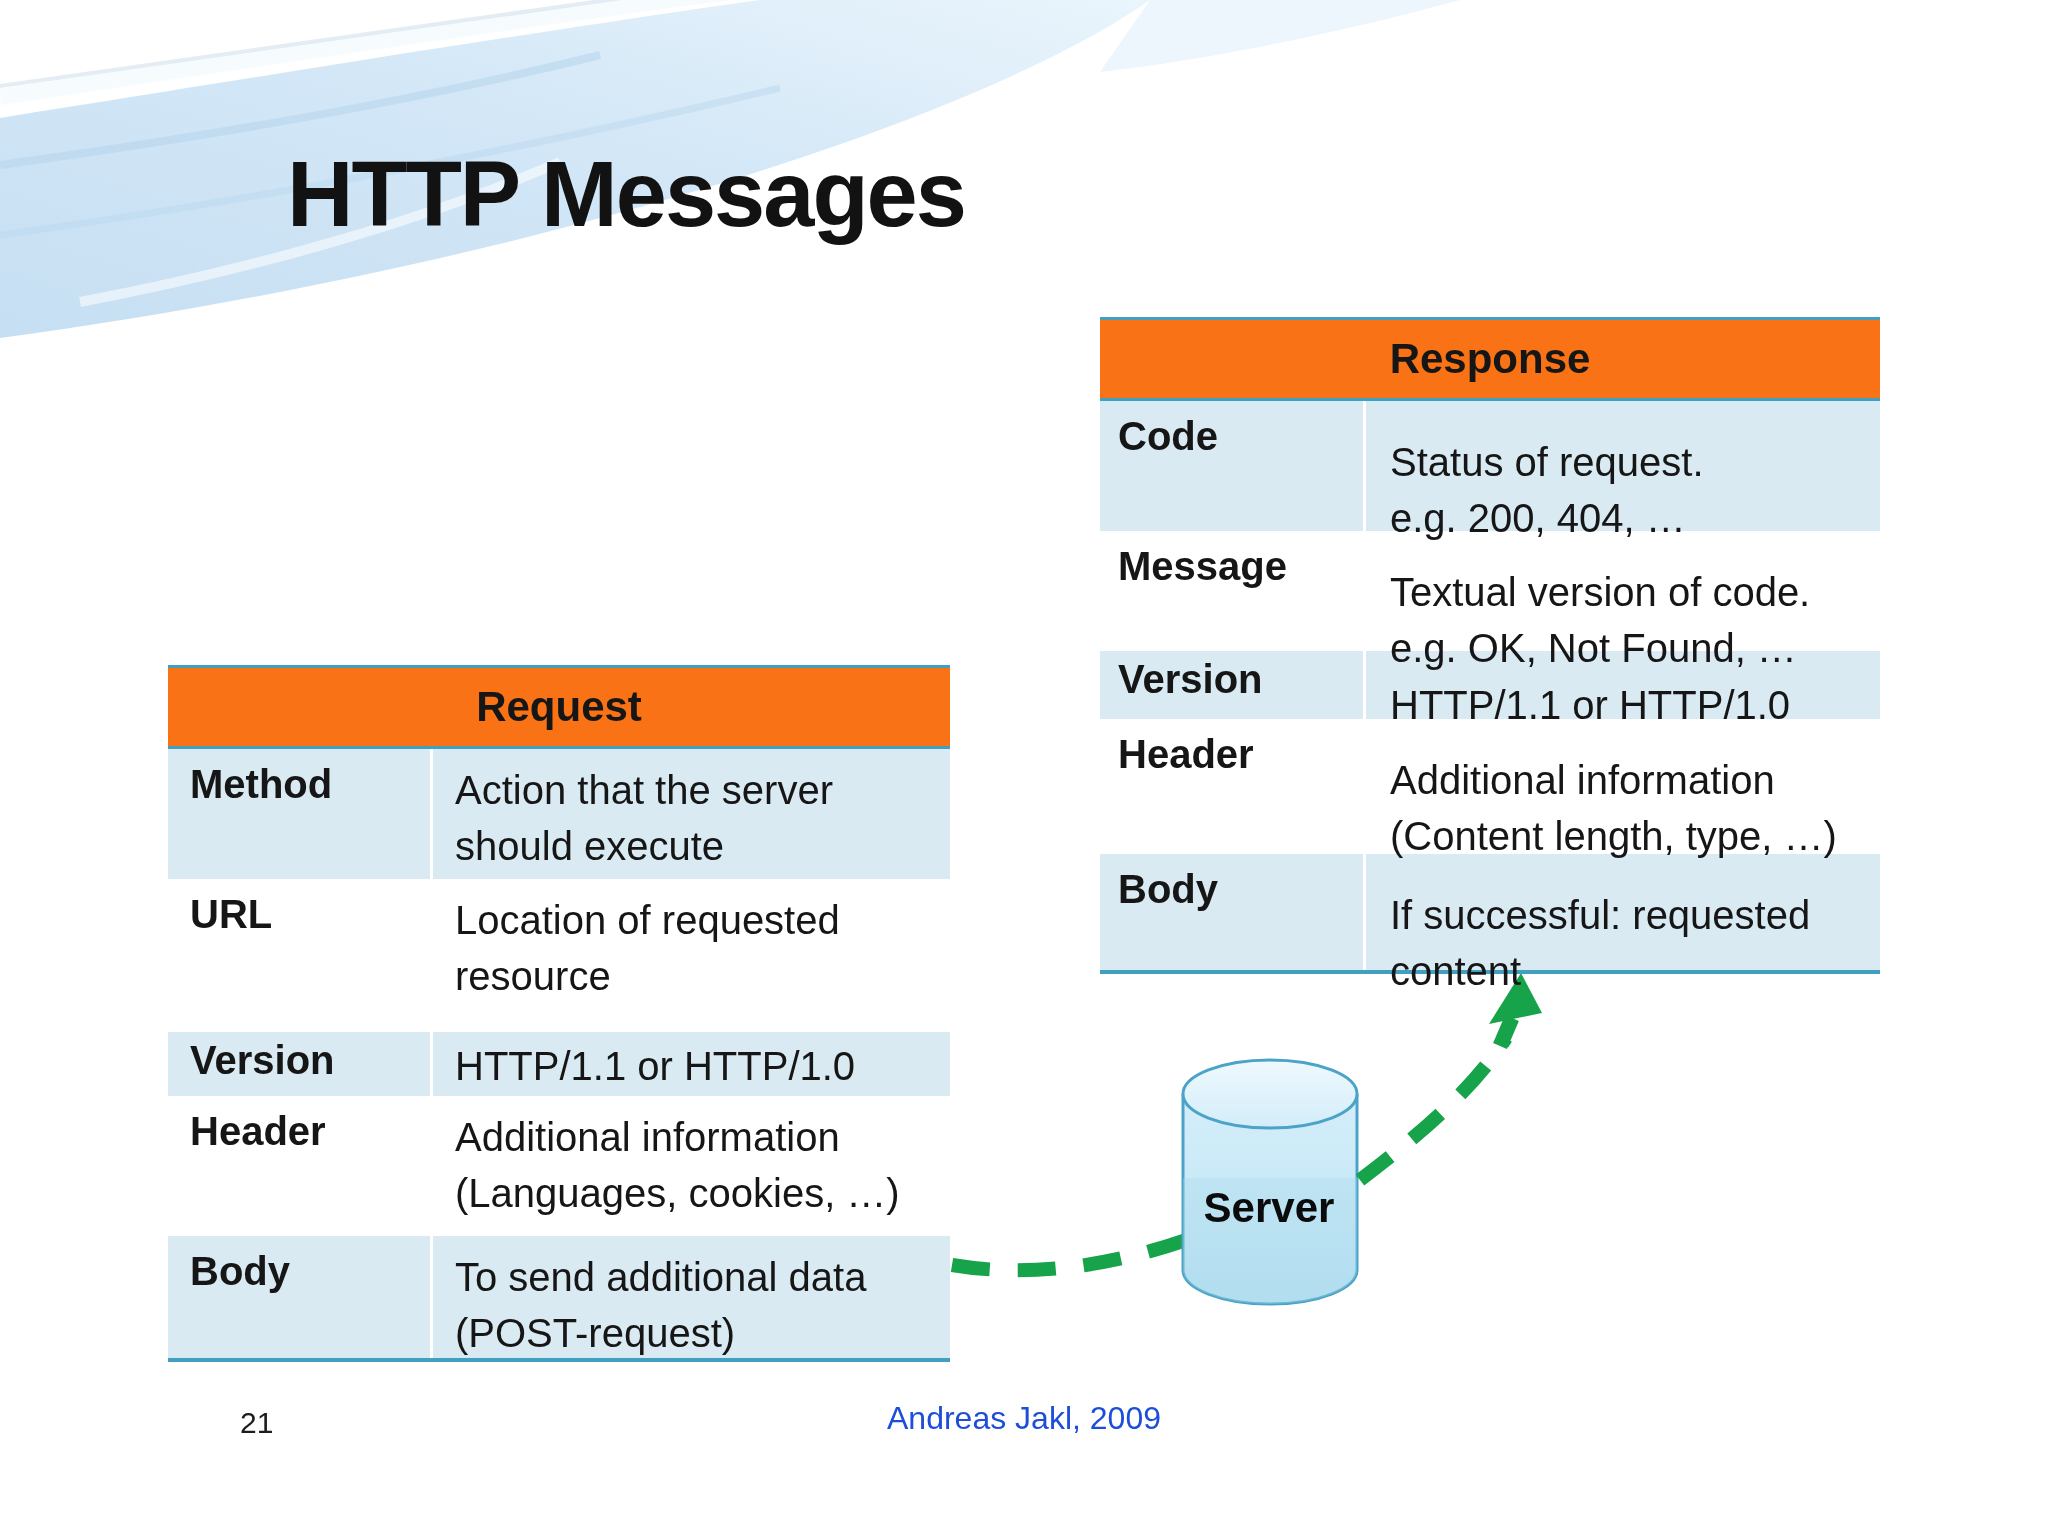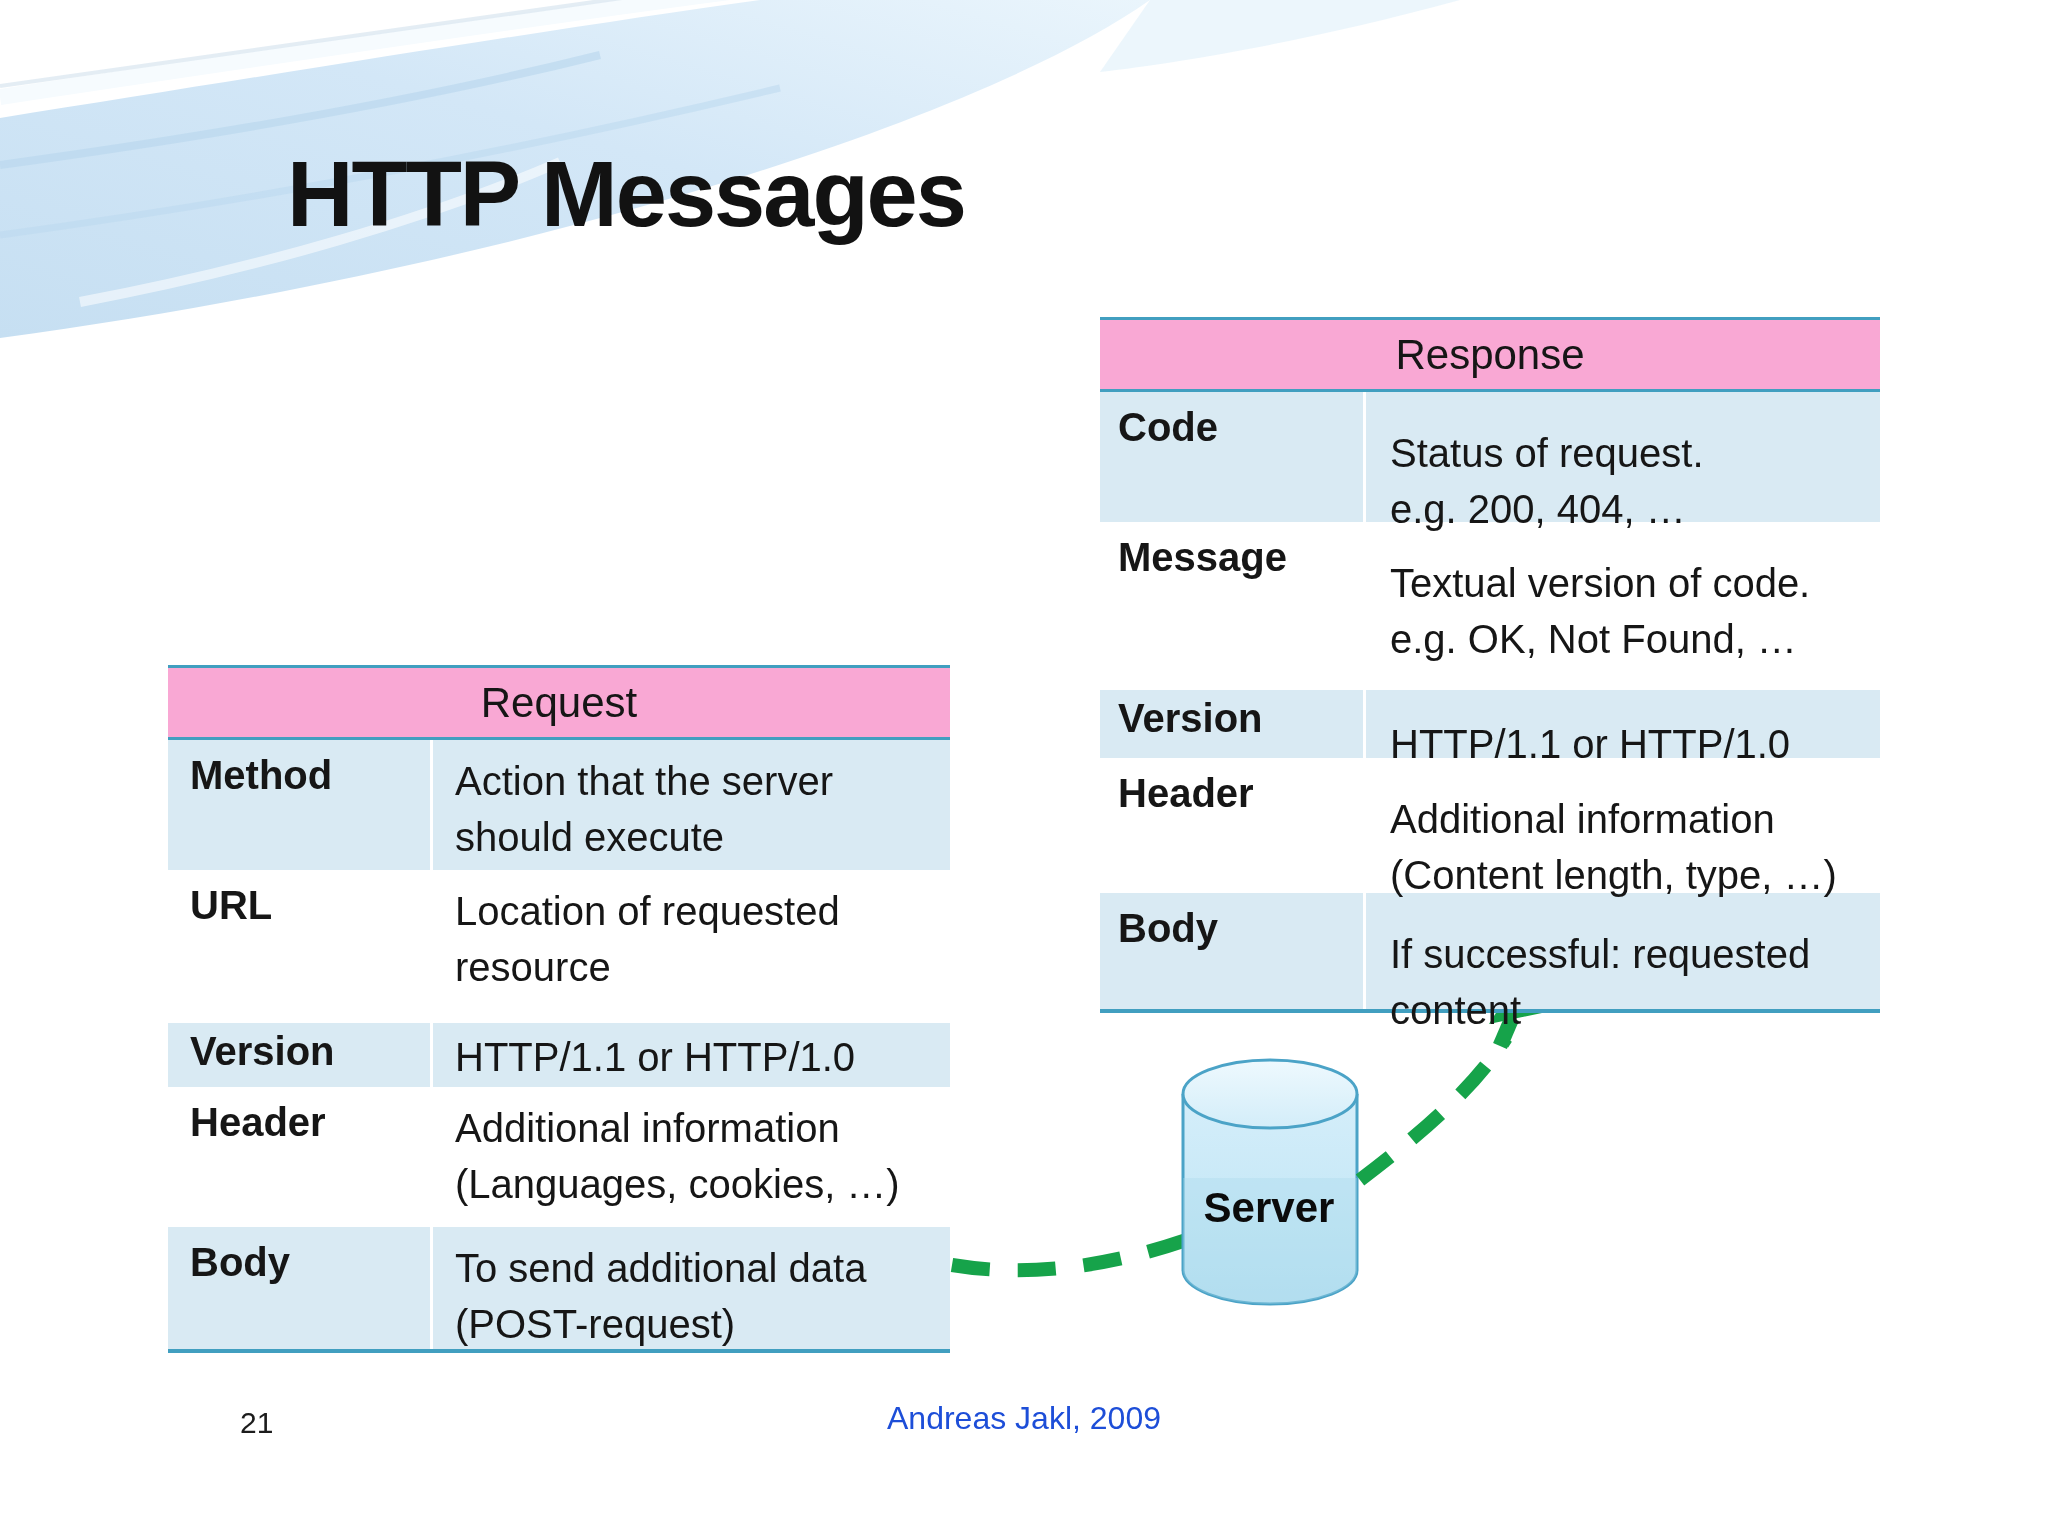--- a/index.html
+++ b/index.html
@@ -30,25 +30,25 @@
   
   .htable{
     position:absolute;
     border-top:3px solid var(--teal);
     border-bottom:4px solid var(--teal);
     box-sizing:border-box;
     background:transparent;
   }
   .htable .thead{
     display:flex;align-items:center;justify-content:center;
-    font-weight:normal;font-size:42px;
+    font-weight:bold;font-size:42px;
     border-bottom:3px solid var(--teal);
     box-sizing:border-box;
-    height:72px;
-    background:#f9a8d4;
+    height:81px;
+    background:#f97316;
   }
   .trow{display:flex;box-sizing:border-box;}
   .trow.band{background:var(--row-blue);}
   .cell{box-sizing:border-box;padding-top:13px;}
   .cell.lab{font-weight:bold;font-size:40px;border-right:3px solid #ffffff;}
   .cell.desc{flex:1;font-size:40px;line-height:56px;white-space:pre-line;}
   .trow.single .cell{padding-top:6px;}
 
   .req{left:168px;top:665px;width:782px;}
   .req .cell.lab{flex:0 0 265px;padding-left:22px;}
@@ -56,21 +56,21 @@
   .req .trow:nth-of-type(2){height:130px;}
   .req .trow:nth-of-type(3){height:153px;}
   .req .trow:nth-of-type(4){height:64px;}
   .req .trow:nth-of-type(5){height:140px;}
   .req .trow:nth-of-type(6){height:122px;}
 
   .resp{left:1100px;top:317px;width:780px;}
   .resp .cell.lab{flex:0 0 266px;padding-left:18px;}
   .resp .cell.desc{padding-left:24px;margin-top:20px;}
   .resp .trow:nth-of-type(2){height:130px;}
-  .resp .trow:nth-of-type(3){height:168px;}
+  .resp .trow:nth-of-type(3){height:120px;}
   .resp .trow:nth-of-type(4){height:68px;}
   .resp .trow:nth-of-type(5){height:135px;}
   .resp .trow:nth-of-type(6){height:116px;}
 
   
   .server-label{
     position:absolute;left:1183px;top:1184px;width:172px;
     text-align:center;font-size:42px;font-weight:bold;color:#0b0b0b;
     line-height:48px;
   }

